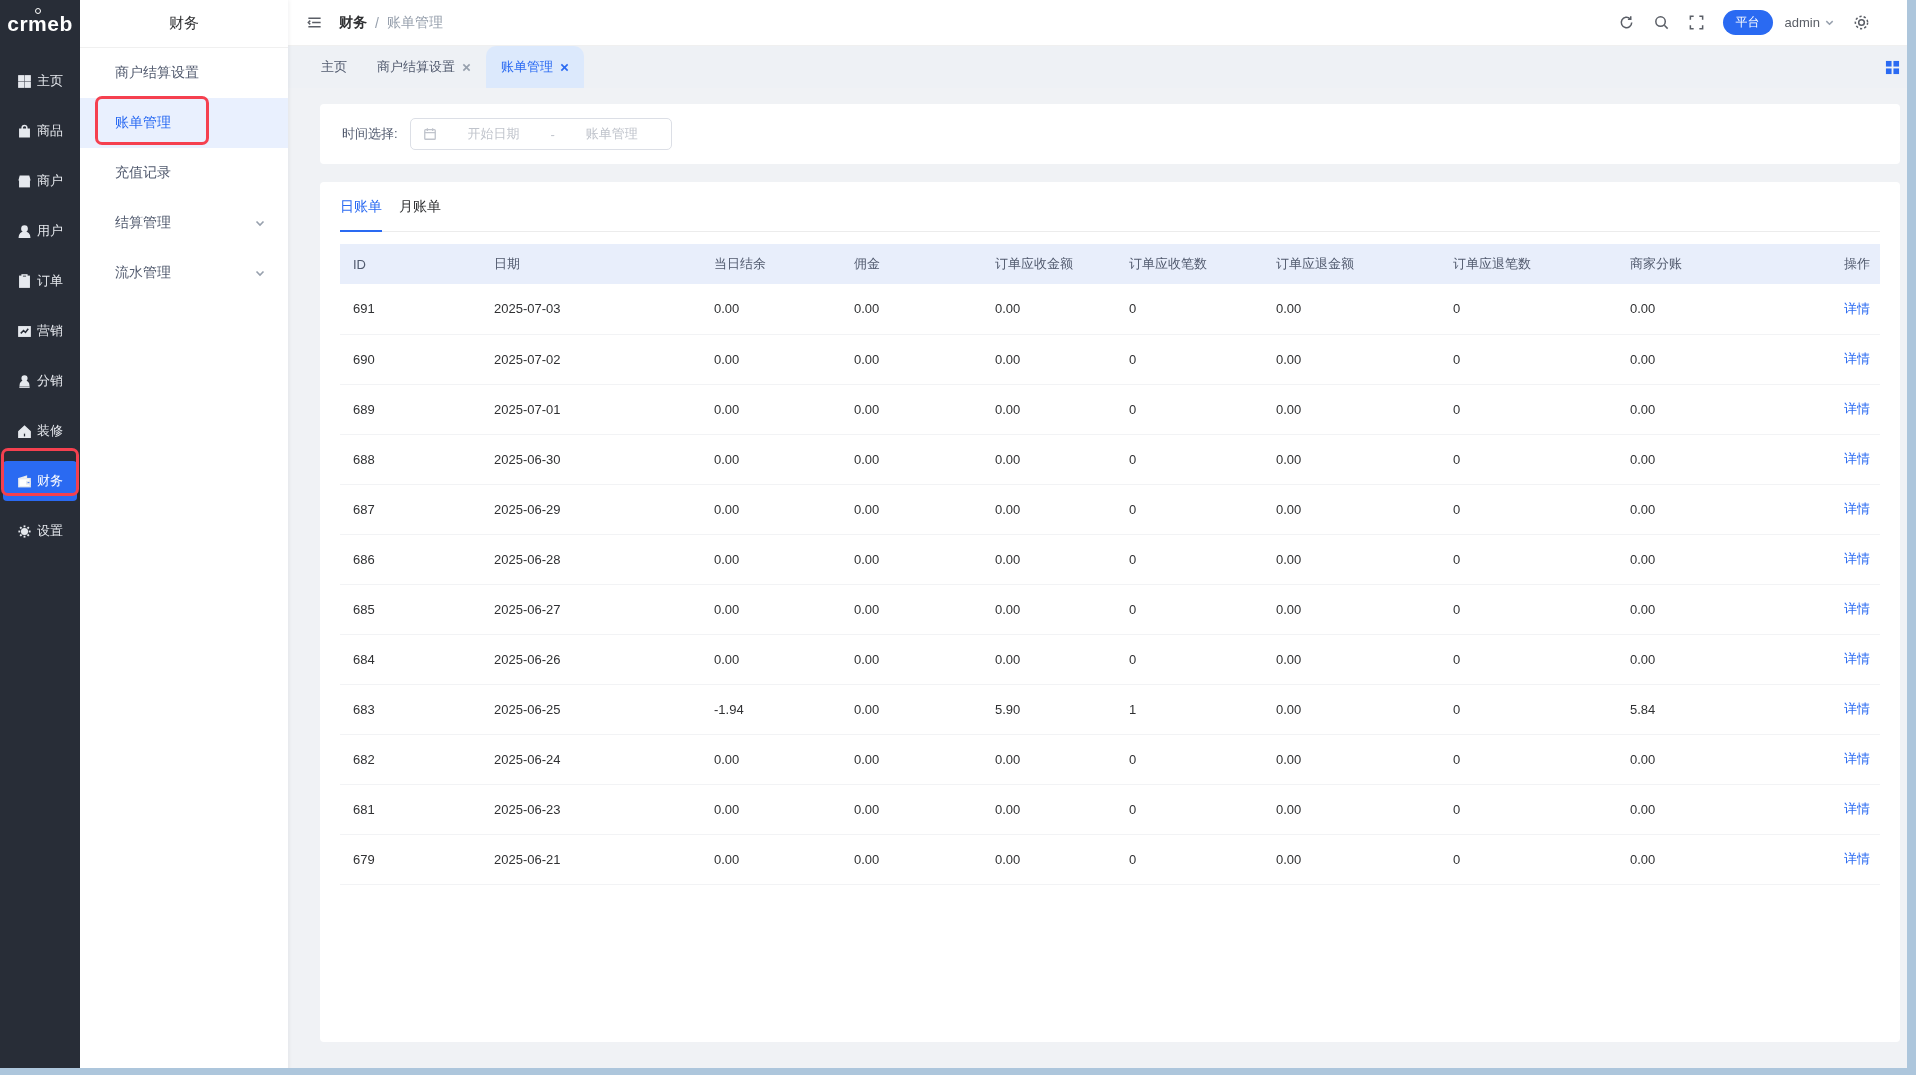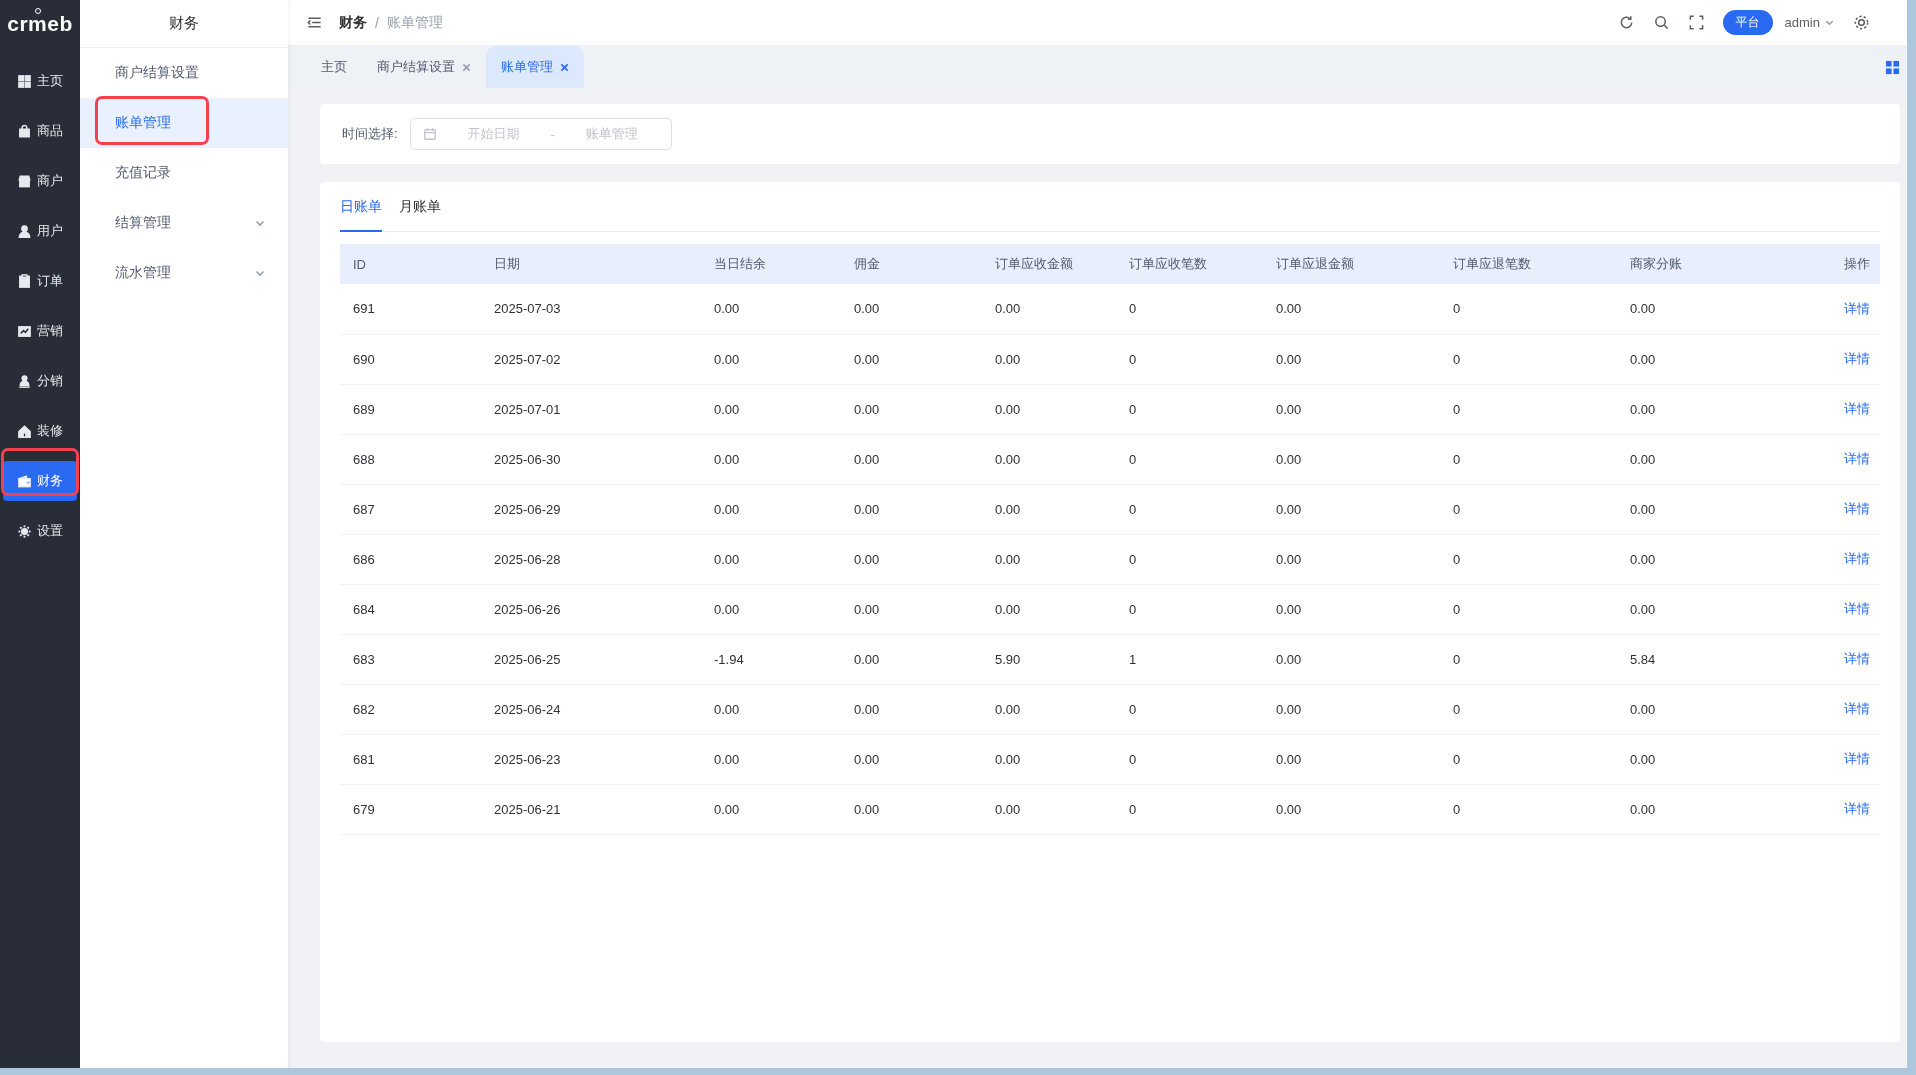--- a/index.html
+++ b/index.html
@@ -418,20 +418,32 @@
                 <td>0.00</td>
                 <td>0.00</td>
                 <td>0.00</td>
                 <td>0</td>
                 <td>0.00</td>
                 <td>0</td>
                 <td>0.00</td>
                 <td class="action"><a>详情</a></td>
               </tr>
 
+              <tr class="t-row">
+                <td>685</td>
+                <td>2025-06-27</td>
+                <td>0.00</td>
+                <td>0.00</td>
+                <td>0.00</td>
+                <td>0</td>
+                <td>0.00</td>
+                <td>0</td>
+                <td>0.00</td>
+                <td class="action"><a>详情</a></td>
+              </tr>
 
               <tr class="t-row">
                 <td>684</td>
                 <td>2025-06-26</td>
                 <td>0.00</td>
                 <td>0.00</td>
                 <td>0.00</td>
                 <td>0</td>
                 <td>0.00</td>
                 <td>0</td>

